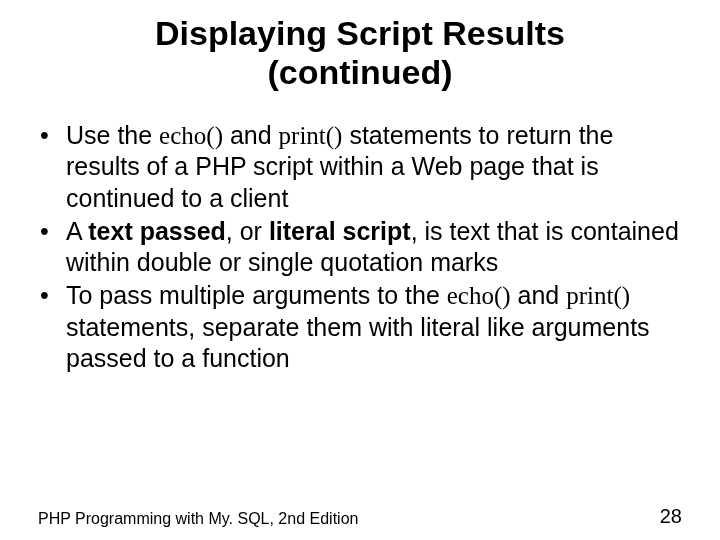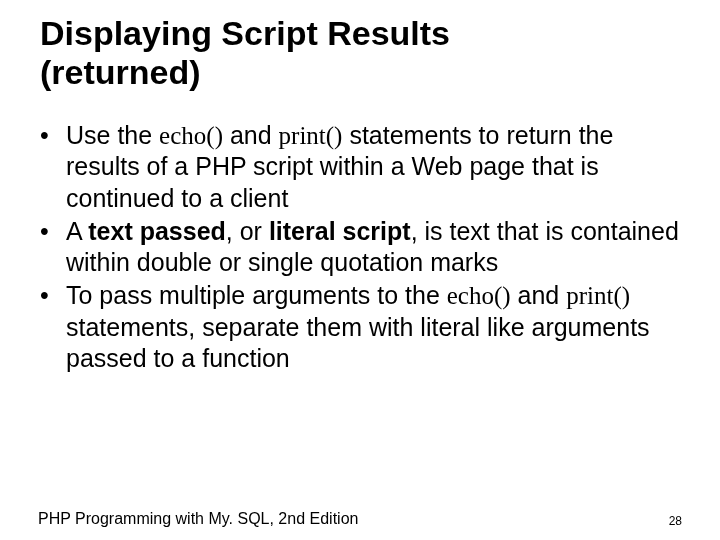--- a/index.html
+++ b/index.html
@@ -12,20 +12,21 @@
     color: #000;
     overflow: hidden;
   }
   .slide {
     position: relative;
     width: 720px;
     height: 540px;
     box-sizing: border-box;
   }
   .title {
+    text-align: center;
     font-size: 34px;
     font-weight: bold;
     line-height: 1.15;
     margin-top: 14px;
     margin-bottom: 28px;
     padding: 0 40px;
   }
   .body {
     padding: 0 38px;
     font-size: 25px;
@@ -55,31 +56,31 @@
   .footer-left {
     position: absolute;
     left: 38px;
     bottom: 26px;
     font-size: 16px;
   }
   .footer-right {
     position: absolute;
     right: 38px;
     bottom: 26px;
-    font-size: 12px;
+    font-size: 20px;
   }
 </style>
 </head>
 <body>
 
 <div class="slide">
 
   <div class="title">
     <span>Displaying Script Results</span><br>
-    <span>(returned)</span>
+    <span>(continued)</span>
   </div>
 
   <div class="body">
     <ul class="bullets">
 
       <li>
         <span>Use the </span><span class="mono">echo()</span><span> and </span><span class="mono">print()</span><span> statements to return the results of a PHP script within a Web page that is continued to a client</span>
       </li>
 
       <li>

